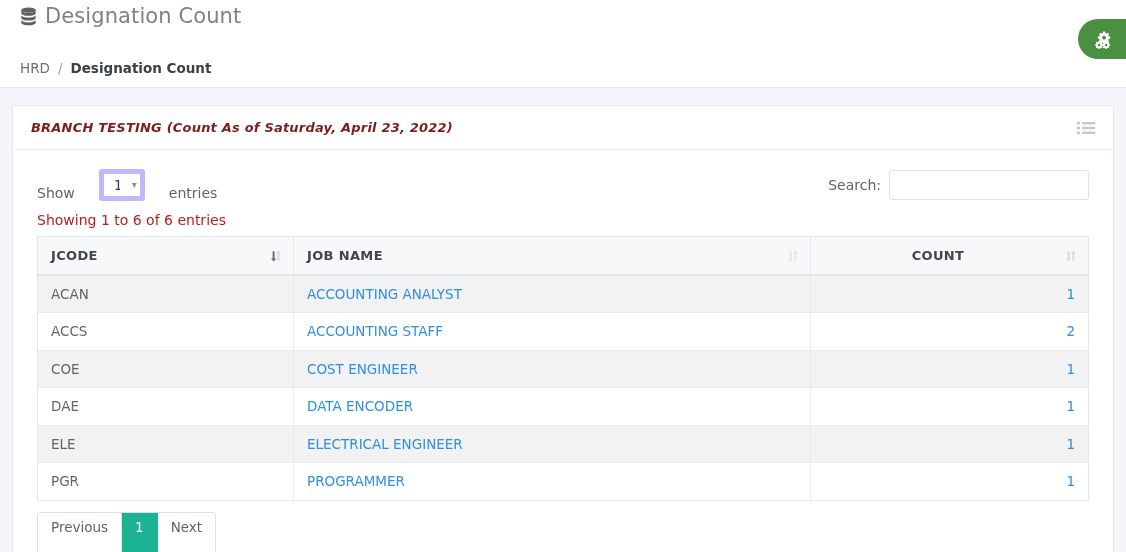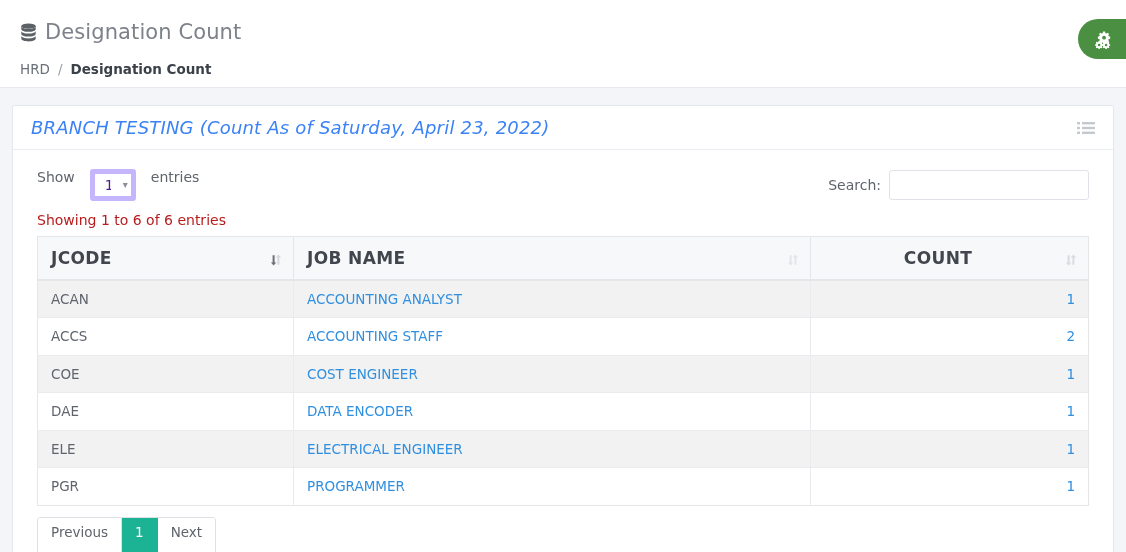--- a/index.html
+++ b/index.html
@@ -12,21 +12,21 @@
     font-size: 14px;
     color: #333;
     overflow: hidden;
   }
 
   
   .page-header {
     position: relative;
     background: #ffffff;
     height: 88px;
-    padding: 16px 20px 0 20px;
+    padding: 0 20px 0 20px;
     border-bottom: 1px solid #e7e9ee;
   }
   .page-title-row {
     display: flex;
     align-items: center;
     gap: 8px;
     height: 32px;
   }
   .db-icon {
     width: 17px;
@@ -40,21 +40,21 @@
     font-weight: 400;
     color: #7d828a;
     letter-spacing: .1px;
     line-height: 1;
     padding-top: 1px;
   }
   .breadcrumb {
     display: flex;
     align-items: flex-start;
     gap: 8px;
-    margin-top: 13px;
+    margin-top: 28px;
     font-size: 13.5px;
     color: #6b7079;
   }
   .breadcrumb .crumb-link { color: #6b7079; text-decoration: none; }
   .breadcrumb .crumb-sep { color: #9aa0a8; }
   .breadcrumb .crumb-active { color: #3b4149; font-weight: bold; }
 
   .settings-fab {
     position: absolute;
     top: 19px;
@@ -82,24 +82,24 @@
   }
   .card-header {
     position: relative;
     height: 44px;
     padding: 0 18px;
     display: flex;
     align-items: center;
     border-bottom: 1px solid #e9ecf1;
   }
   .card-title {
-    font-size: 18px;
-    font-weight: normal;
+    font-size: 13px;
+    font-weight: bold;
     font-style: italic;
-    color: #3b82f6;
+    color: #7f1d1d;
     letter-spacing: .2px;
   }
   .card-tools {
     position: absolute;
     right: 17px;
     top: 50%;
     transform: translateY(-50%);
     width: 20px;
     height: 18px;
     display: flex;
@@ -113,22 +113,22 @@
 
   
   .dt-top {
     display: flex;
     align-items: center;
     justify-content: space-between;
     height: 42px;
   }
   .dt-length {
     display: flex;
-    align-items: flex-start;
-    gap: 15px;
+    align-items: flex-end;
+    gap: 24px;
     font-size: 14px;
     color: #5f646c;
   }
   .dt-length select {
     appearance: none;
     -webkit-appearance: none;
     width: 46px;
     height: 32px;
     padding: 0 20px 0 10px;
     border: 5px solid #c4b5fd;
@@ -178,21 +178,21 @@
   table.dt {
     width: 100%;
     border-collapse: collapse;
     border: 1px solid #e4e7ea;
     table-layout: fixed;
   }
   table.dt thead th {
     background: #f7f8f9;
     border-bottom: 2px solid #e4e7ea;
     border-right: 1px solid #e4e7ea;
-    font-size: 17px;
+    font-size: 13px;
     font-weight: bold;
     color: #41464e;
     letter-spacing: .35px;
     text-align: left;
     padding: 11px 12px 11px 13px;
     height: 38px;
     position: relative;
     cursor: pointer;
     white-space: nowrap;
   }

